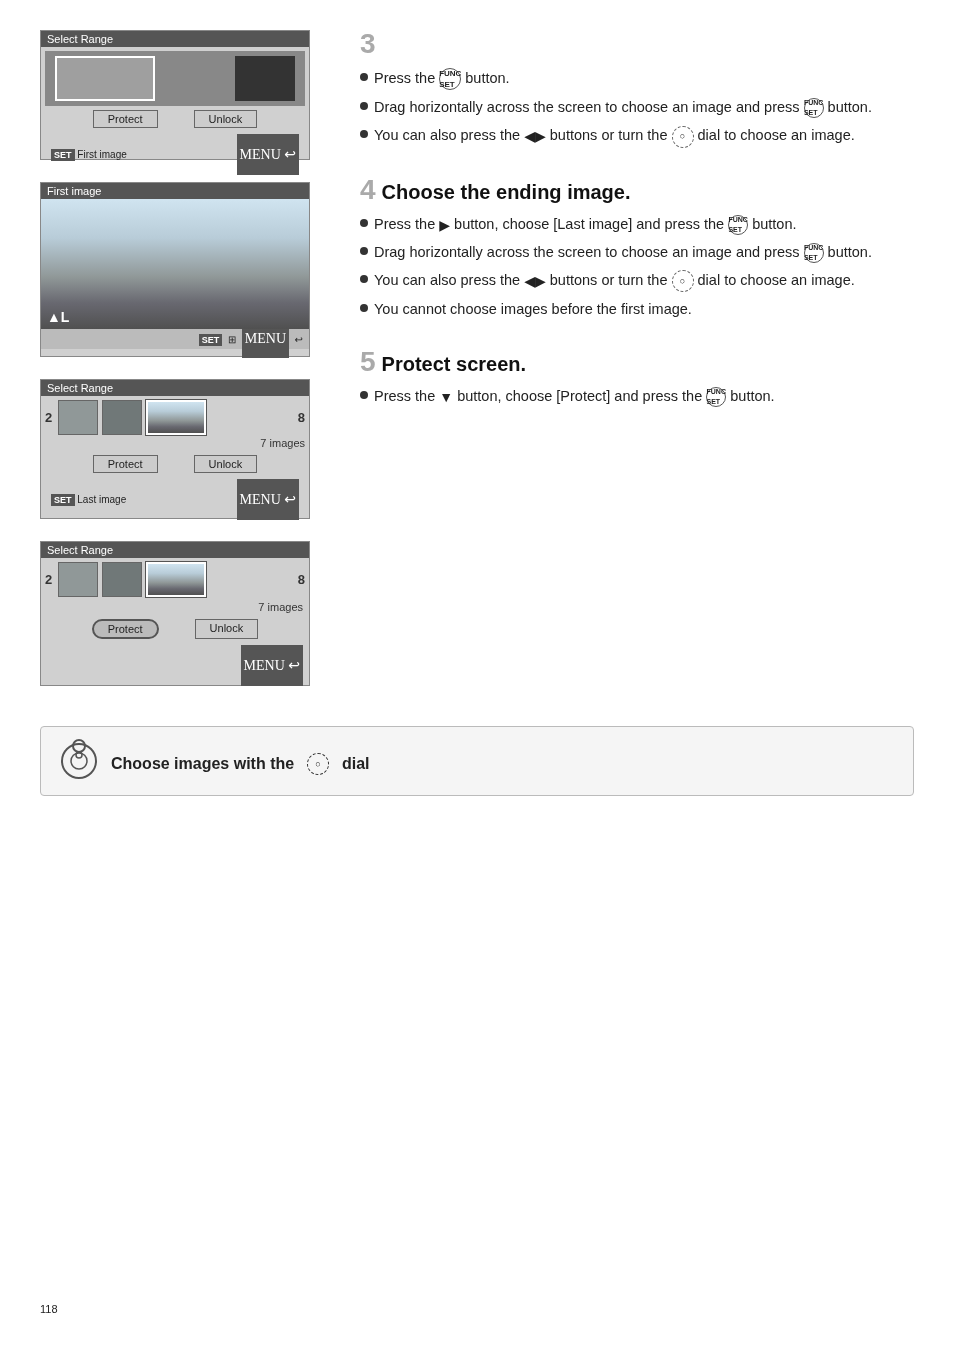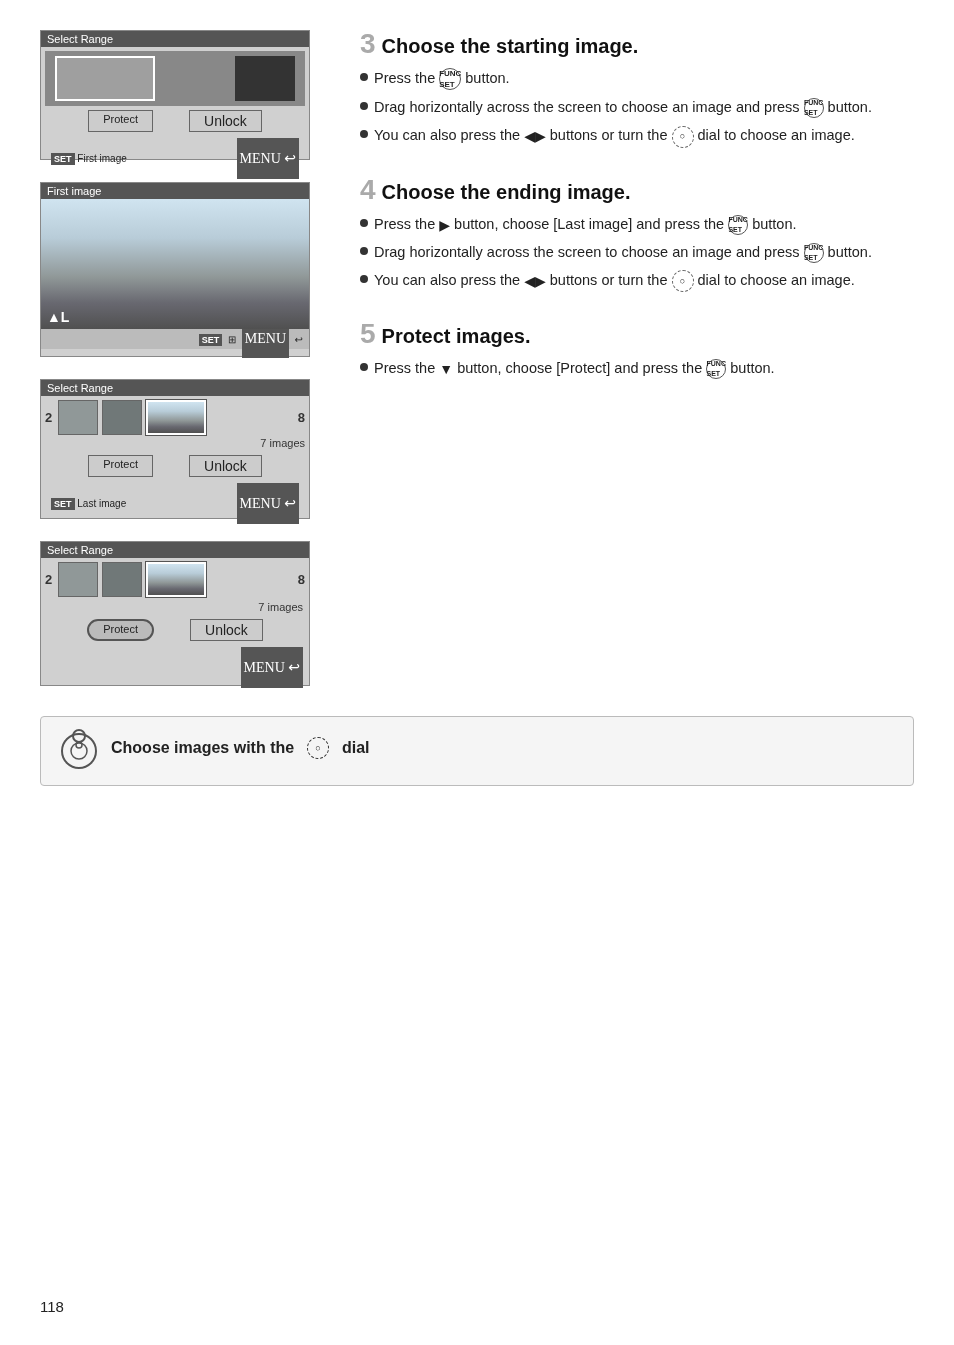--- a/index.html
+++ b/index.html
@@ -108,21 +108,21 @@
 
     .btn-protect {
       font-size: 11px;
       padding: 2px 14px;
       border: 1px solid #666;
       background: #ccc;
       cursor: default;
     }
 
     .btn-unlock {
-      font-size: 14px;
+      font-size: 11px;
       padding: 2px 14px;
       border: 1px solid #666;
       background: #ccc;
       cursor: default;
     }
 
     .screen-bottom-bar {
       display: flex;
       justify-content: space-between;
       align-items: center;
@@ -340,23 +340,23 @@
       font-size: 14px;
       vertical-align: middle;
     }
 
     
     .tip-box {
       border: 1.5px solid #bbb;
       background: #f5f5f5;
       border-radius: 4px;
       padding: 14px 18px;
-      margin-top: 8px;
-      display: flex;
-      align-items: center;
+      margin-top: 18px;
+      display: flex;
+      align-items: flex-end;
       gap: 12px;
     }
 
     .tip-icon {
       width: 40px;
       height: 40px;
       flex-shrink: 0;
       display: flex;
       align-items: center;
       justify-content: center;
@@ -397,21 +397,21 @@
 
     .tip-text {
       font-size: 14px;
       line-height: 1.5;
     }
 
     .page-num {
       position: absolute;
       bottom: 30px;
       left: 40px;
-      font-size: 15px;
+      font-size: 11px;
     }
 
     
     .clouds-bg {
       background: linear-gradient(180deg, #d0e4f0 0%, #b8ccd8 30%, #909898 60%, #686870 80%, #505050 100%);
     }
 
     .inline-func {
       display: inline-flex;
       align-items: center;
@@ -534,21 +534,20 @@
         </div>
       </div>
 
     </div>
 
     <div class="right-col">
 
       <div class="step-section">
         <div class="step-header">
           <span class="step-num">3</span>
-          <span class="step-title">Choose the starting image.</span>
         </div>
         <ul class="bullet-list">
           <li>
             <span class="bullet-dot"></span>
             <span>Press the <span class="func-icon">FUNC<br>SET</span> button.</span>
           </li>
           <li>
             <span class="bullet-dot"></span>
             <span>Drag horizontally across the screen to choose an image and press <span class="inline-func">FUNC<br>SET</span> button.</span>
           </li>
@@ -570,27 +569,31 @@
             <span>Press the <span class="arrow-lr">▶</span> button, choose [Last image] and press the <span class="inline-func">FUNC<br>SET</span> button.</span>
           </li>
           <li>
             <span class="bullet-dot"></span>
             <span>Drag horizontally across the screen to choose an image and press <span class="inline-func">FUNC<br>SET</span> button.</span>
           </li>
           <li>
             <span class="bullet-dot"></span>
             <span>You can also press the <span class="arrow-lr">◀▶</span> buttons or turn the <span class="dial-icon">○</span> dial to choose an image.</span>
           </li>
+          <li>
+            <span class="bullet-dot"></span>
+            <span>You cannot choose images before the first image.</span>
+          </li>
         </ul>
       </div>
 
       <div class="step-section">
         <div class="step-header">
           <span class="step-num">5</span>
-          <span class="step-title">Protect images.</span>
+          <span class="step-title">Protect screen.</span>
         </div>
         <ul class="bullet-list">
           <li>
             <span class="bullet-dot"></span>
             <span>Press the <span class="arrow-down">▼</span> button, choose [Protect] and press the <span class="inline-func">FUNC<br>SET</span> button.</span>
           </li>
         </ul>
       </div>
 
     </div>

